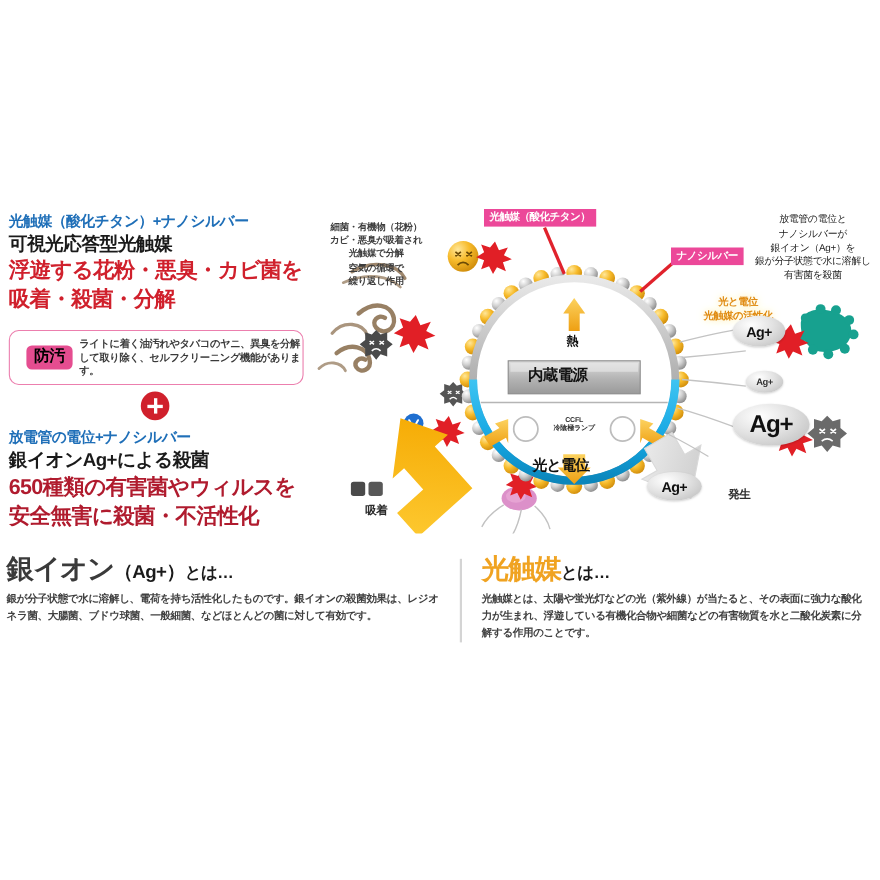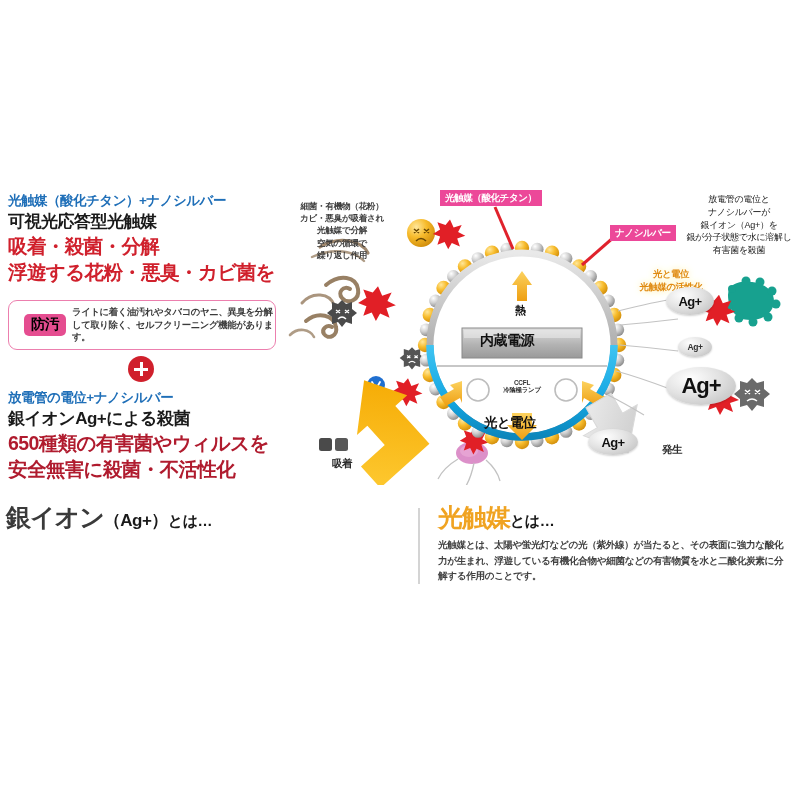--- a/index.html
+++ b/index.html
@@ -120,22 +120,22 @@
   }
 </style>
 </head>
 <body>
 
 <div id="stage">
 
   <div class="left-panel">
     <div class="eyebrow">光触媒（酸化チタン）+ナノシルバー</div>
     <div class="headline-blk">可視光応答型光触媒</div>
+    <div class="headline-red">浮遊する花粉・悪臭・カビ菌を</div>
     <div class="headline-red">吸着・殺菌・分解</div>
-    <div class="headline-red">浮遊する花粉・悪臭・カビ菌を</div>
   </div>
 
   <div class="pink-box">
     <div class="pink-tag">防汚</div>
     <div class="pink-text">ライトに着く油汚れやタバコのヤニ、異臭を分解して取り除く、セルフクリーニング機能があります。</div>
   </div>
 
   <div class="plus-circle"></div>
 
   <div class="left-panel2">
@@ -429,20 +429,21 @@
       <span class="ag-mid">Ag+</span>
     </div>
   </div>
 
   <div class="bottom-divider"></div>
 
   <div class="bottom-left">
     <div class="b-title">
       <span class="big silver">銀イオン</span><span class="small">（Ag+）</span><span class="mid">とは…</span>
     </div>
+    <div class="b-body">銀が分子状態で水に溶解し、電荷を持ち活性化したものです。銀イオンの殺菌効果は、レジオネラ菌、大腸菌、ブドウ球菌、一般細菌、などほとんどの菌に対して有効です。</div>
   </div>
 
   <div class="bottom-right">
     <div class="b-title">
       <span class="big orange">光触媒</span><span class="mid">とは…</span>
     </div>
     <div class="b-body">光触媒とは、太陽や蛍光灯などの光（紫外線）が当たると、その表面に強力な酸化力が生まれ、浮遊している有機化合物や細菌などの有害物質を水と二酸化炭素に分解する作用のことです。</div>
   </div>
 
 </div>

